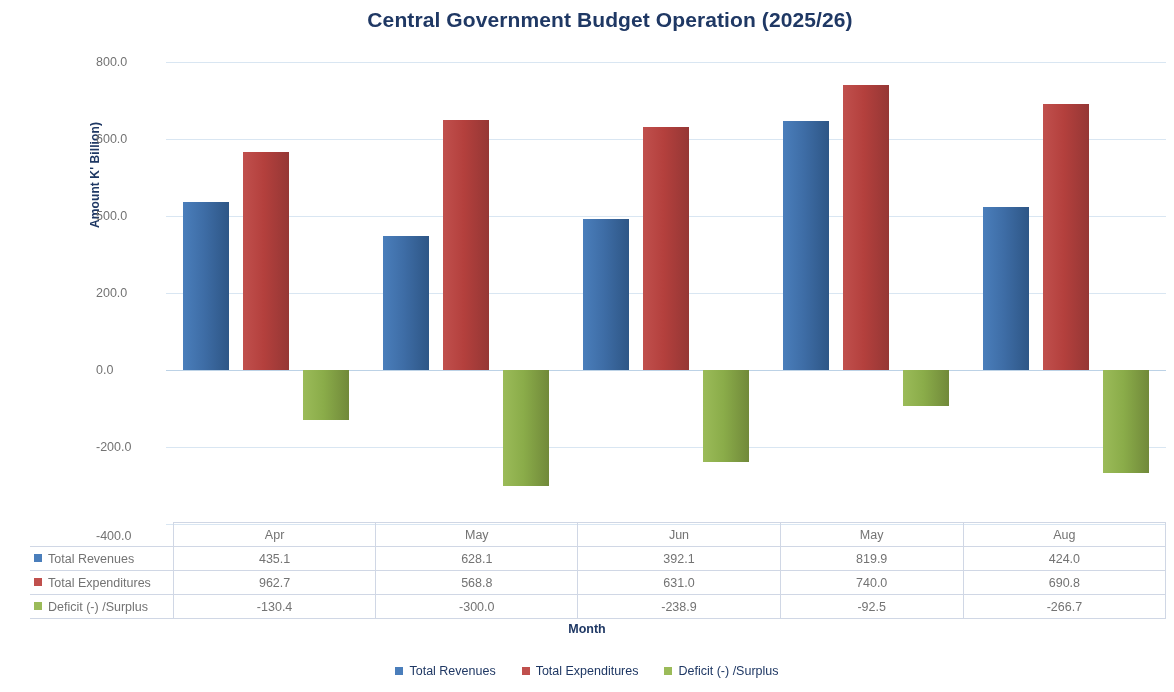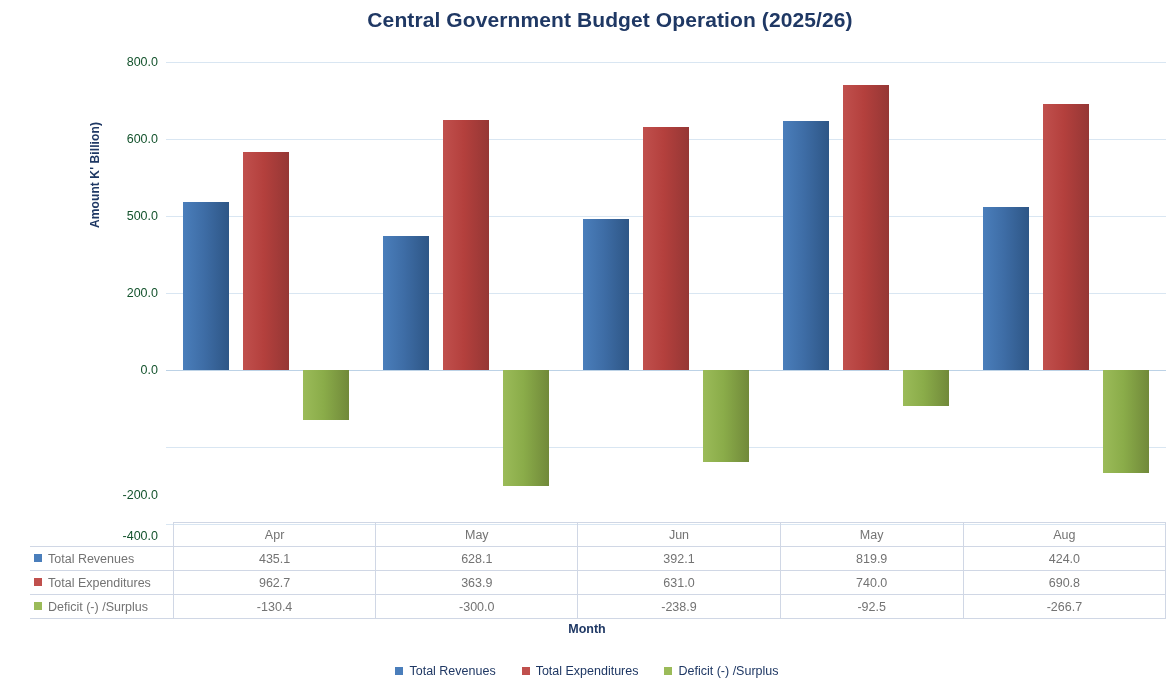--- a/index.html
+++ b/index.html
@@ -54,22 +54,22 @@
     background: #d9e6f2;
   }
   .gridline.zero {
     background: #bcd2e6;
   }
 
   .ytick {
     position: absolute;
     right: 1176px; 
     font-size: 12.5px;
-    color: #14532d;
-    text-align: right;
+    color: #737373;
+    text-align: left;
   }
   #y-axis-labels {
     position: absolute;
     left: 96px;
     top: 62px;
     width: 62px;
     height: 462px;
   }
   #y-axis-labels .ytick {
     position: absolute;
@@ -184,21 +184,21 @@
   <div id="chart-title">Central Government Budget Operation (2025/26)</div>
 
   <div id="y-axis-title">Amount K' Billion)</div>
 
   <div id="y-axis-labels">
       <div class="ytick" style="top: 0px;">800.0</div>
       <div class="ytick" style="top: 77px;">600.0</div>
       <div class="ytick" style="top: 154px;">500.0</div>
       <div class="ytick" style="top: 231px;">200.0</div>
       <div class="ytick" style="top: 308px;">0.0</div>
-      <div class="ytick" style="top: 385px; margin-top: 48px;">-200.0</div>
+      <div class="ytick" style="top: 385px;">-200.0</div>
       <div class="ytick" style="top: 462px; margin-top: 12px;">-400.0</div>
     </div>
 
   <div id="plot-area">
       <div class="gridline" style="top: 0px;"></div>
       <div class="gridline" style="top: 77px;"></div>
       <div class="gridline" style="top: 154px;"></div>
       <div class="gridline" style="top: 231px;"></div>
       <div class="gridline zero" style="top: 308px;"></div>
       <div class="gridline" style="top: 385px;"></div>
@@ -234,21 +234,21 @@
           <td class="rowhead"><span class="legend-key k-rev"></span><span>Total Revenues</span></td>
           <td>435.1</td>
           <td>628.1</td>
           <td>392.1</td>
           <td>819.9</td>
           <td>424.0</td>
         </tr>
         <tr>
           <td class="rowhead"><span class="legend-key k-exp"></span><span>Total Expenditures</span></td>
           <td>962.7</td>
-          <td>363.9</td>
+          <td>568.8</td>
           <td>631.0</td>
           <td>740.0</td>
           <td>690.8</td>
         </tr>
         <tr>
           <td class="rowhead"><span class="legend-key k-def"></span><span>Deficit (-) /Surplus</span></td>
           <td>-130.4</td>
           <td>-300.0</td>
           <td>-238.9</td>
           <td>-92.5</td>

